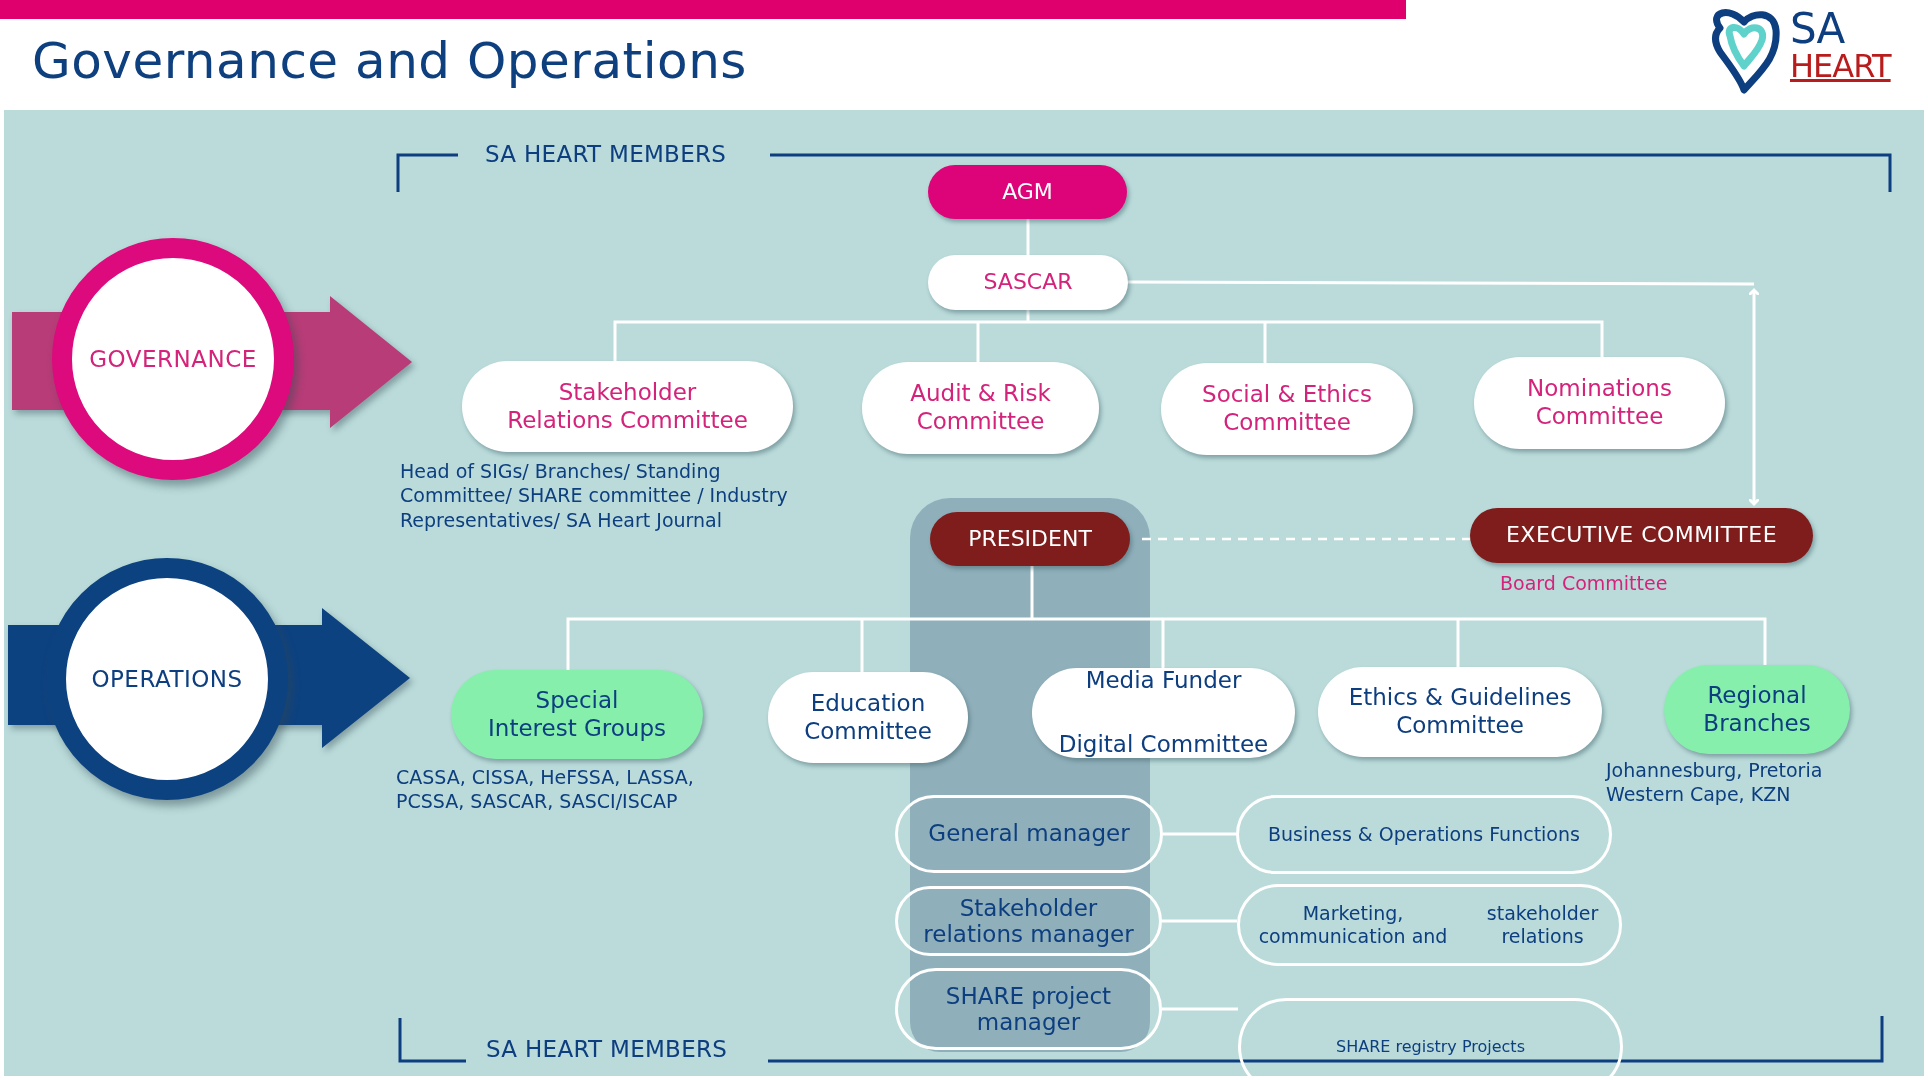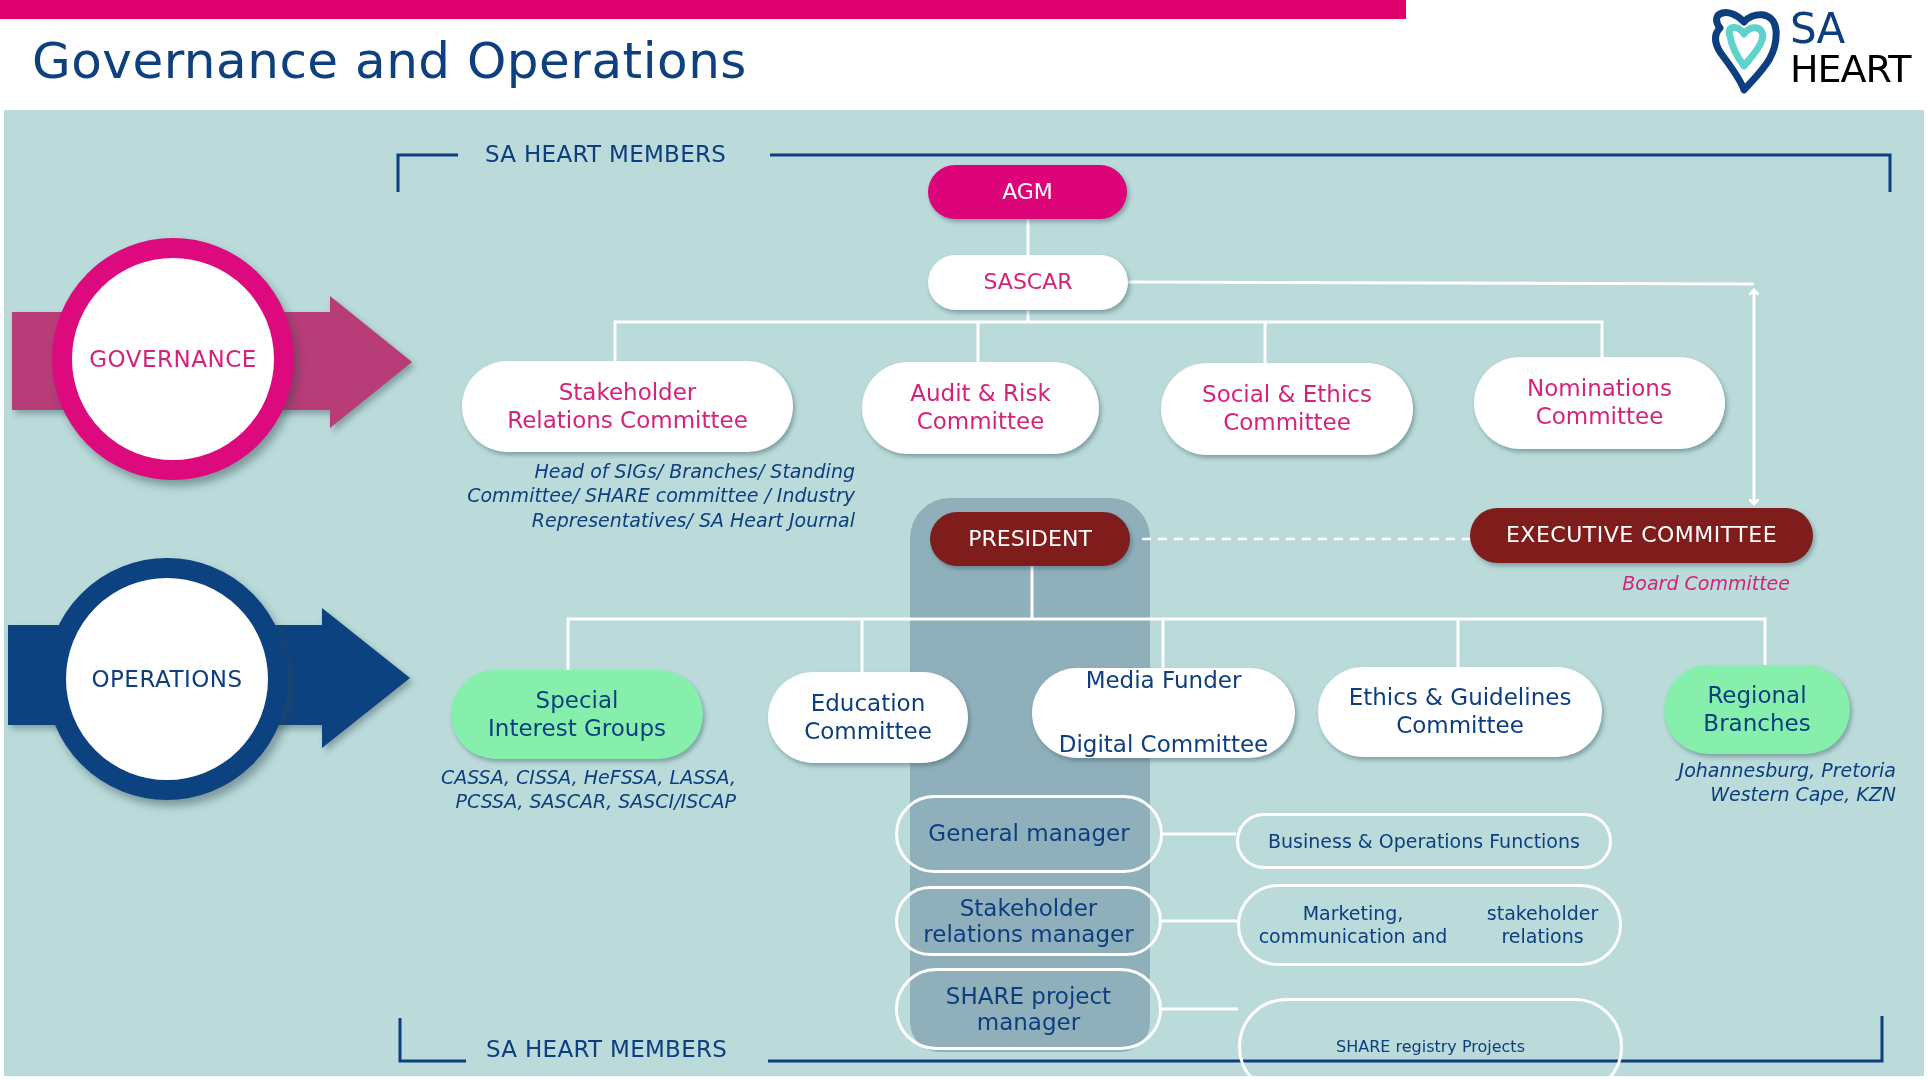--- a/index.html
+++ b/index.html
@@ -14,33 +14,33 @@
   .pill { position:absolute; display:flex; align-items:center; justify-content:center; text-align:center;
           border-radius:999px; box-sizing:border-box; line-height:1.2; }
   .pill-white { background:#ffffff; box-shadow:2px 3px 4px rgba(60,90,100,0.45); }
   .pill-magenta { background:#dd0379; color:#fff; box-shadow:2px 3px 4px rgba(60,90,100,0.45); }
   .pill-navy { background:#7f1d1d; color:#fff; box-shadow:2px 3px 4px rgba(60,90,100,0.45); }
   .pill-grey { background:#86efac; color:#0d3e7f; box-shadow:2px 3px 4px rgba(60,90,100,0.45); }
   .pill-outline { background:transparent; border:3px solid #ffffff; color:#0d3e7f; }
   .t-mag { color:#d4237a; }
   .t-navy { color:#0d3e7f; }
 
-  .note { position:absolute; text-align:right; color:#0d3e7f; font-size:19px; line-height:1.28;font-style:italic; }
+  .note { position:absolute; text-align:left; color:#0d3e7f; font-size:19px; line-height:1.28; }
   .bracket-label { position:absolute; color:#0d3e7f; font-size:23px; white-space:nowrap; letter-spacing:0.3px; }
 
   .circle { position:absolute; border-radius:50%; background:#fff; box-sizing:border-box;
             display:flex; align-items:center; justify-content:center; box-shadow:4px 6px 8px rgba(50,70,80,0.45); }
   #gov-circle { left:52px; top:238px; width:242px; height:242px; border:20px solid #dc0a7c; }
   #ops-circle { left:46px; top:558px; width:242px; height:242px; border:20px solid #0d4281; }
   .circle span { font-size:23px; letter-spacing:0.5px; }
   #president-col { left:910px; top:498px; width:240px; height:554px; background:#8fb0bb; border-radius:40px 40px 30px 30px; }
 
   #logo { left:1700px; top:8px; width:226px; height:92px; }
   #logo-sa { left:1790px; top:8px; font-size:42px; color:#0d3e7f; line-height:1; letter-spacing:-1px; }
-  #logo-heart-text { left:1790px; top:50px; font-size:38px; color:#000000; line-height:1; letter-spacing:-1px; }
+  #logo-heart-text { left:1790px; top:50px; font-size:32px; color:#b91c1c; line-height:1; letter-spacing:-1px;text-decoration:underline; }
 </style>
 </head>
 <body>
 
 <div id="topbar" class="abs"></div>
 <div id="title" class="abs">Governance and Operations</div>
 
 <svg id="logo" class="abs" viewBox="0 0 226 92">
   <path d="M20 20 C 8 4, 30 -2, 44 14 C 52 4, 74 2, 76 22 C 78 48, 62 62, 44 82 C 40 70, 30 58, 20 44 C 14 34, 14 26, 20 20 Z" fill="none" stroke="#0d3e7f" stroke-width="7" stroke-linejoin="round"></path>
   <path d="M30 28 C 26 18, 38 16, 44 26 C 50 16, 66 18, 62 32 C 58 44, 48 52, 44 58 C 38 50, 32 40, 30 28 Z" fill="none" stroke="#5fd2cc" stroke-width="7" stroke-linejoin="round"></path>
@@ -167,21 +167,21 @@
   <div>PCSSA, SASCAR, SASCI/ISCAP</div>
 </div>
 <div class="note" style="left:1606px;top:758px;width:290px;">
   <div>Johannesburg, Pretoria</div>
   <div>Western Cape, KZN</div>
 </div>
 
 <div class="pill pill-outline" style="left:895px;top:795px;width:268px;height:78px;font-size:23px;flex-direction:column;">
   <span>General manager</span>
 </div>
-<div class="pill pill-outline" style="left:1236px;top:813px;width:376px;height:56px;font-size:19px;flex-direction:column;">
+<div class="pill pill-outline" style="left:1236px;top:795px;width:376px;height:79px;font-size:19px;flex-direction:column;">
   <span>Business &amp; Operations Functions</span>
 </div>
 
 <div class="pill pill-outline" style="left:895px;top:886px;width:267px;height:70px;font-size:23px;flex-direction:column;line-height:1.15;">
   <span>Stakeholder</span>
   <span>relations manager</span>
 </div>
 <div class="pill pill-outline" style="left:1237px;top:884px;width:385px;height:82px;font-size:19px;flex-direction:row;">
   <span>Marketing, communication and</span>
   <span>stakeholder relations</span>

